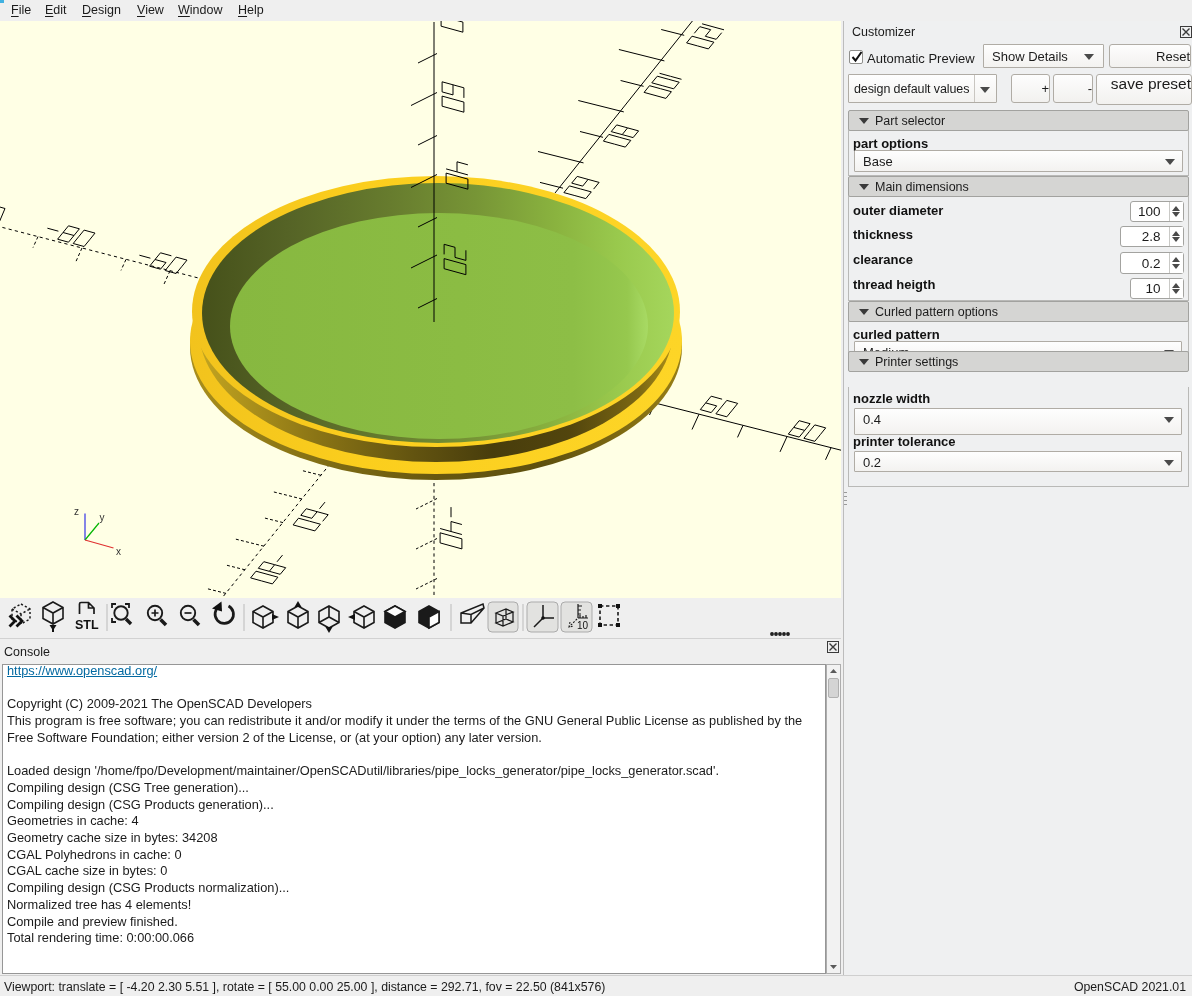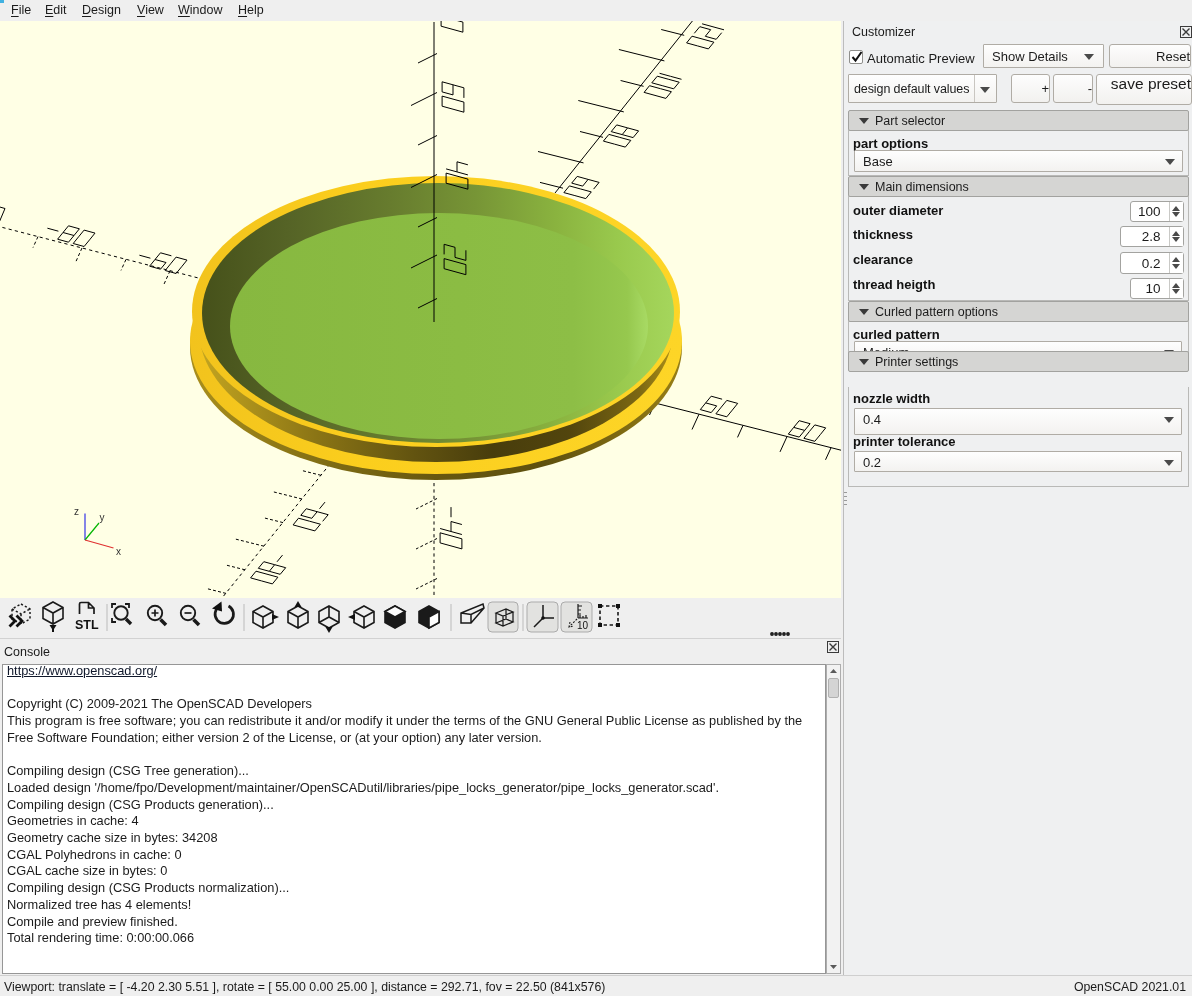--- a/index.html
+++ b/index.html
@@ -5,21 +5,21 @@
  font-family:"Liberation Sans",sans-serif;color:#1b1b1b}
 #menubar{position:absolute;left:0;top:0;width:1192px;height:21px;background:#efefef;font-size:12.5px}
 #menubar span{position:absolute;top:3px}
 #menubar u{text-decoration-thickness:1px;text-underline-offset:2px}
 #corner{position:absolute;left:0;top:0;width:4px;height:3px;background:#41b1e1}
 #viewport{position:absolute;left:0;top:21px;width:841px;height:577px;background:#ffffe5}
 #toolbar{position:absolute;left:0;top:598px;width:841px;height:40px;background:#efefef}
 #consolebar{position:absolute;left:0;top:638px;width:841px;height:26px;background:#efefef;border-top:1px solid #d2d2d2}
 #consolebar .t{position:absolute;left:4px;top:6px;font-size:12.5px}
 #consolebox{position:absolute;left:2px;top:664px;width:824px;height:310px;background:#fff;border:1px solid #969696;font-size:12.8px;line-height:16.7px;padding:0 0 0 4px;white-space:nowrap;overflow:hidden}
-#consolebox .lk{color:#0f172a;text-decoration:underline}
+#consolebox .lk{color:#0369a1;text-decoration:underline}
 #cscroll{position:absolute;left:826px;top:664px;width:15px;height:310px;background:#f2f2f2;border:1px solid #adadad}
 #statusbar{position:absolute;left:0;top:975px;width:1192px;height:27px;background:#efefef;border-top:1px solid #cfcfcf;font-size:12.3px}
 #statusbar .l{position:absolute;left:4px;top:4px}
 #statusbar .r{position:absolute;right:6px;top:4px}
 #rpanel{position:absolute;left:843px;top:21px;width:349px;height:954px;background:#eff0f1;border-left:1px solid #bcbcbc}
 .btn{position:absolute;border:1px solid #b0aca5;border-radius:3px;background:linear-gradient(#fdfdfd,#f2f1ef);text-align:right}
 .combo{position:absolute;border:1px solid #b0aca5;border-radius:1px;background:linear-gradient(#fefefe,#f3f2f0)}
 .combo .cl{position:absolute;left:8px;font-size:13px}
 .arr{position:absolute;width:0;height:0;border-left:5px solid transparent;border-right:5px solid transparent;border-top:6px solid #4a4a4a}
 .sechdr{position:absolute;left:4px;width:341px;height:21px;background:linear-gradient(#dbdbd9,#cecesc);background:#d5d5d3;border:1px solid #a2a29f;border-radius:2px;font-size:12.5px}
@@ -271,22 +271,22 @@
     </svg>
 </div>
 <div id="consolebox">
     <div style="margin-top:-2px"></div>
 <div><span class="lk">https://www.openscad.org/</span></div>
 <div>&nbsp;</div>
 <div>Copyright (C) 2009-2021 The OpenSCAD Developers</div>
 <div>This program is free software; you can redistribute it and/or modify it under the terms of the GNU General Public License as published by the</div>
 <div>Free Software Foundation; either version 2 of the License, or (at your option) any later version.</div>
 <div>&nbsp;</div>
+<div>Loaded design '/home/fpo/Development/maintainer/OpenSCADutil/libraries/pipe_locks_generator/pipe_locks_generator.scad'.</div>
 <div>Compiling design (CSG Tree generation)...</div>
-<div>Loaded design '/home/fpo/Development/maintainer/OpenSCADutil/libraries/pipe_locks_generator/pipe_locks_generator.scad'.</div>
 <div>Compiling design (CSG Products generation)...</div>
 <div>Geometries in cache: 4</div>
 <div>Geometry cache size in bytes: 34208</div>
 <div>CGAL Polyhedrons in cache: 0</div>
 <div>CGAL cache size in bytes: 0</div>
 <div>Compiling design (CSG Products normalization)...</div>
 <div>Normalized tree has 4 elements!</div>
 <div>Compile and preview finished.</div>
 <div>Total rendering time: 0:00:00.066</div>
 </div>

